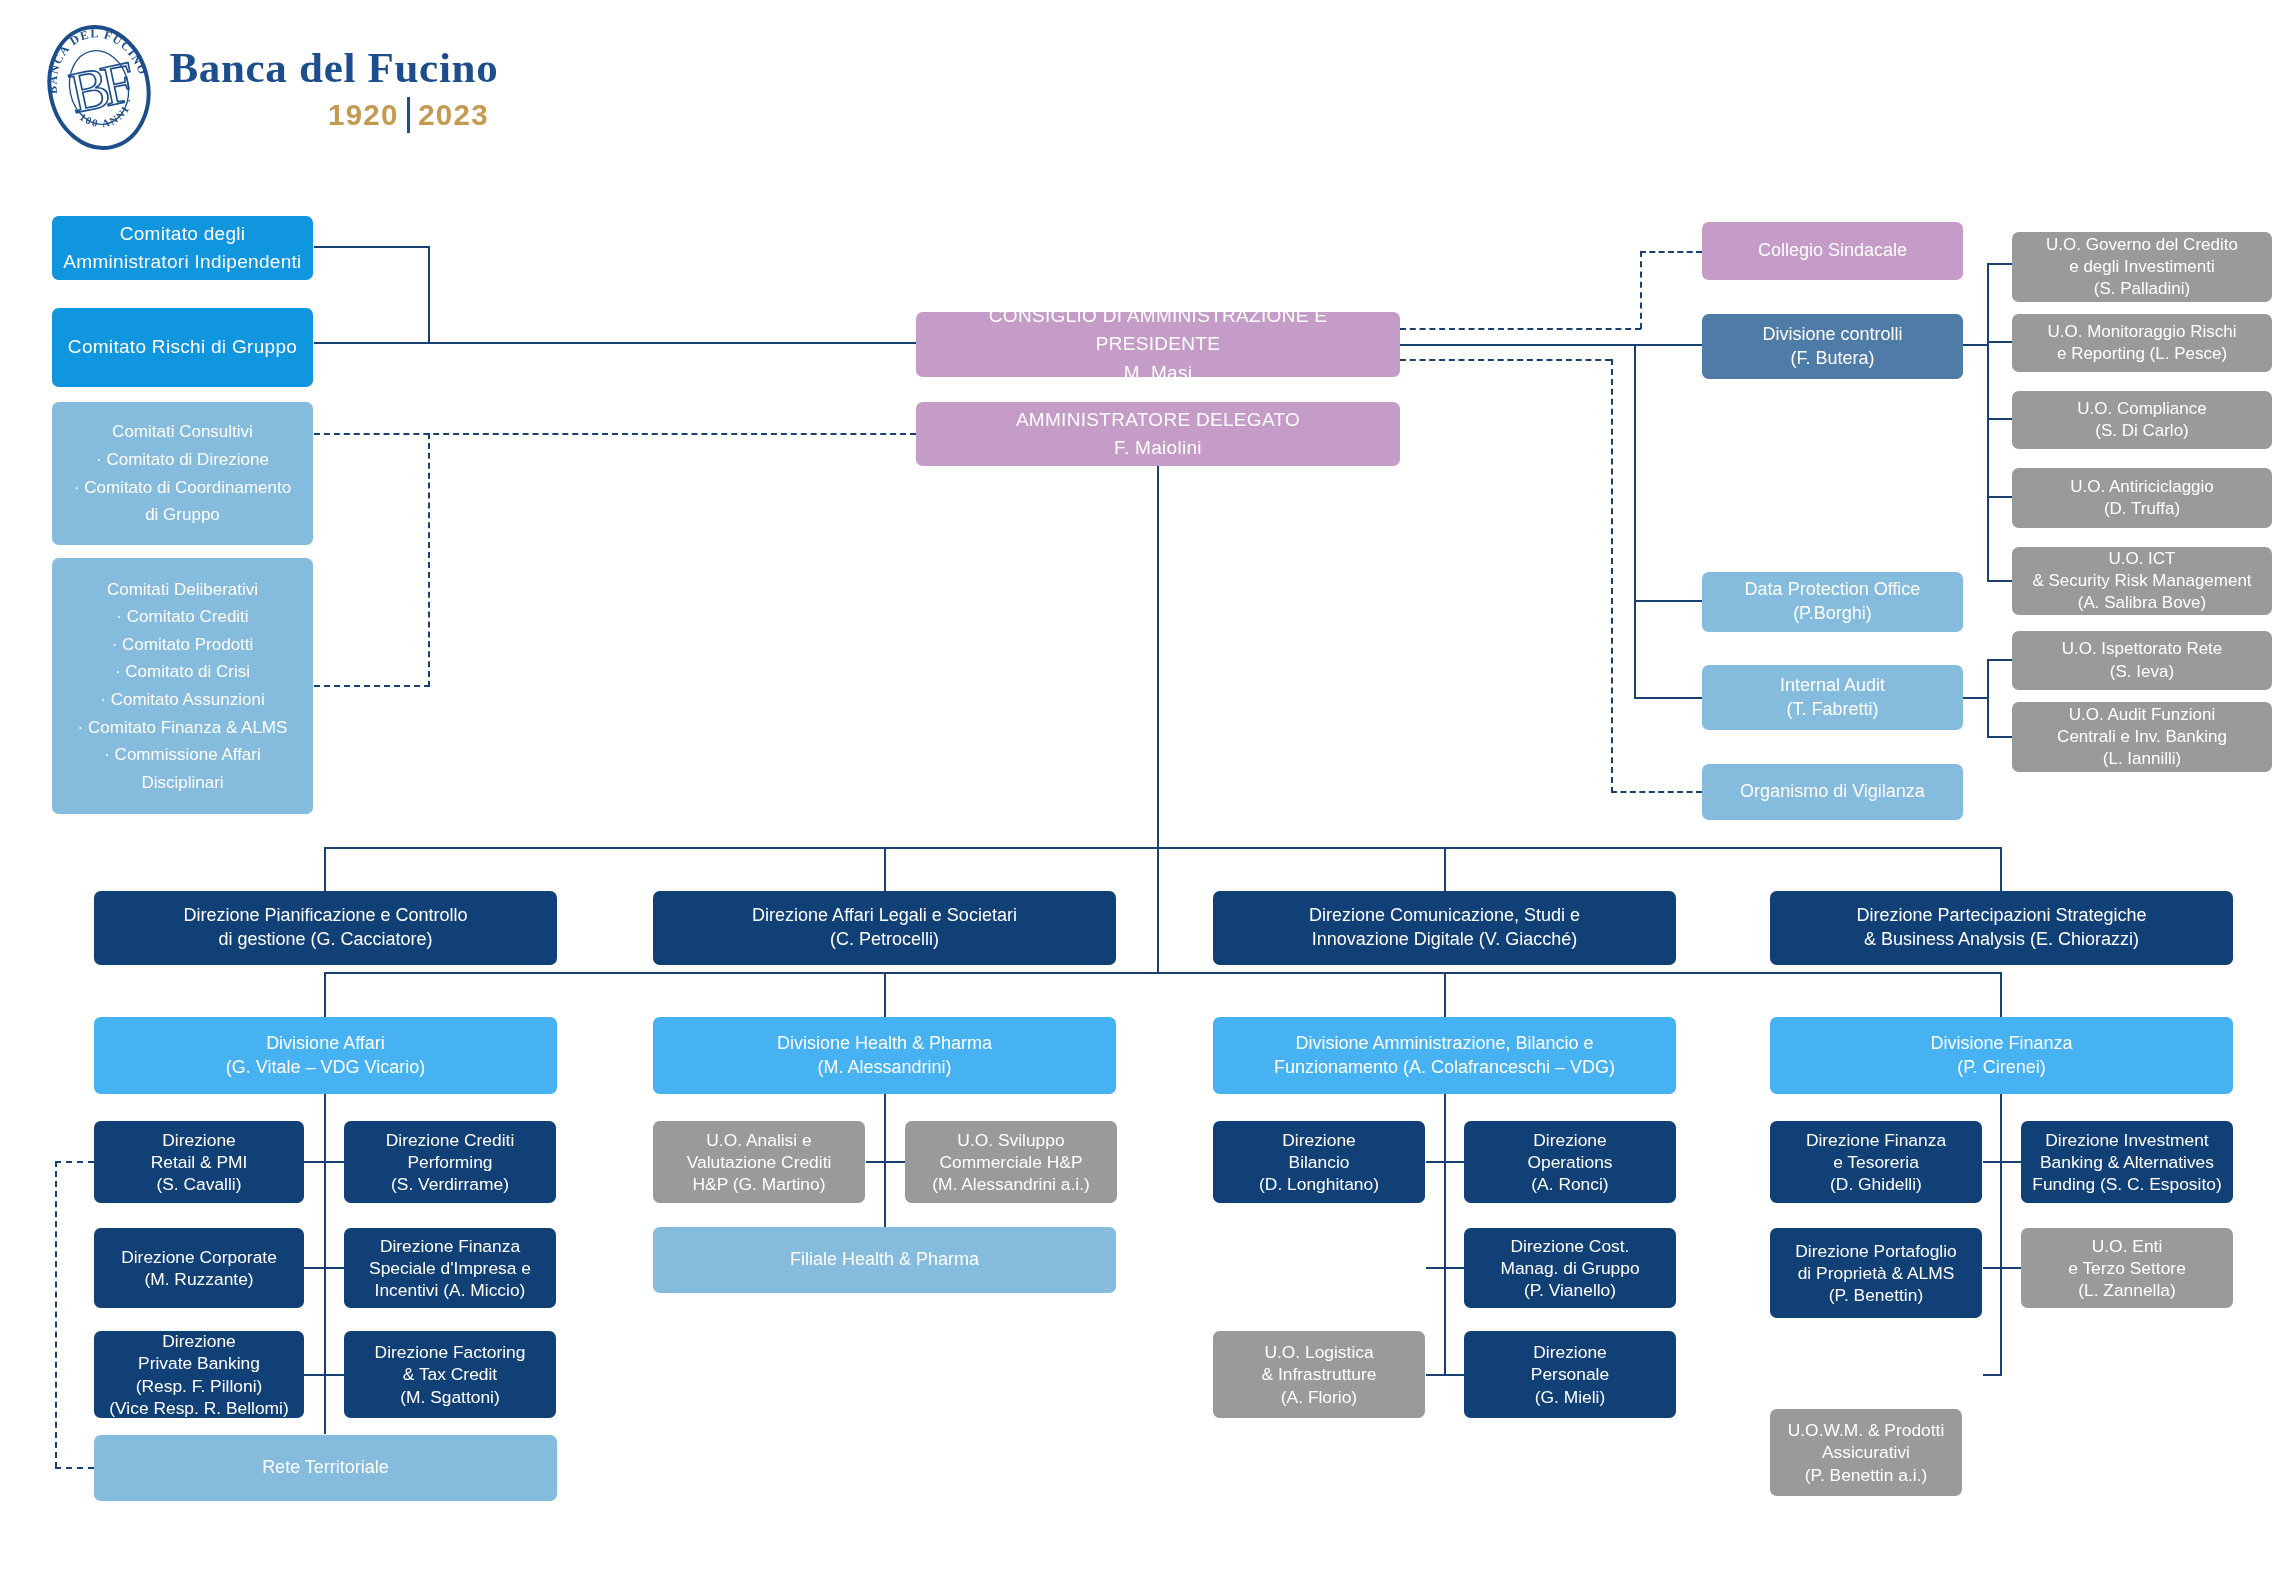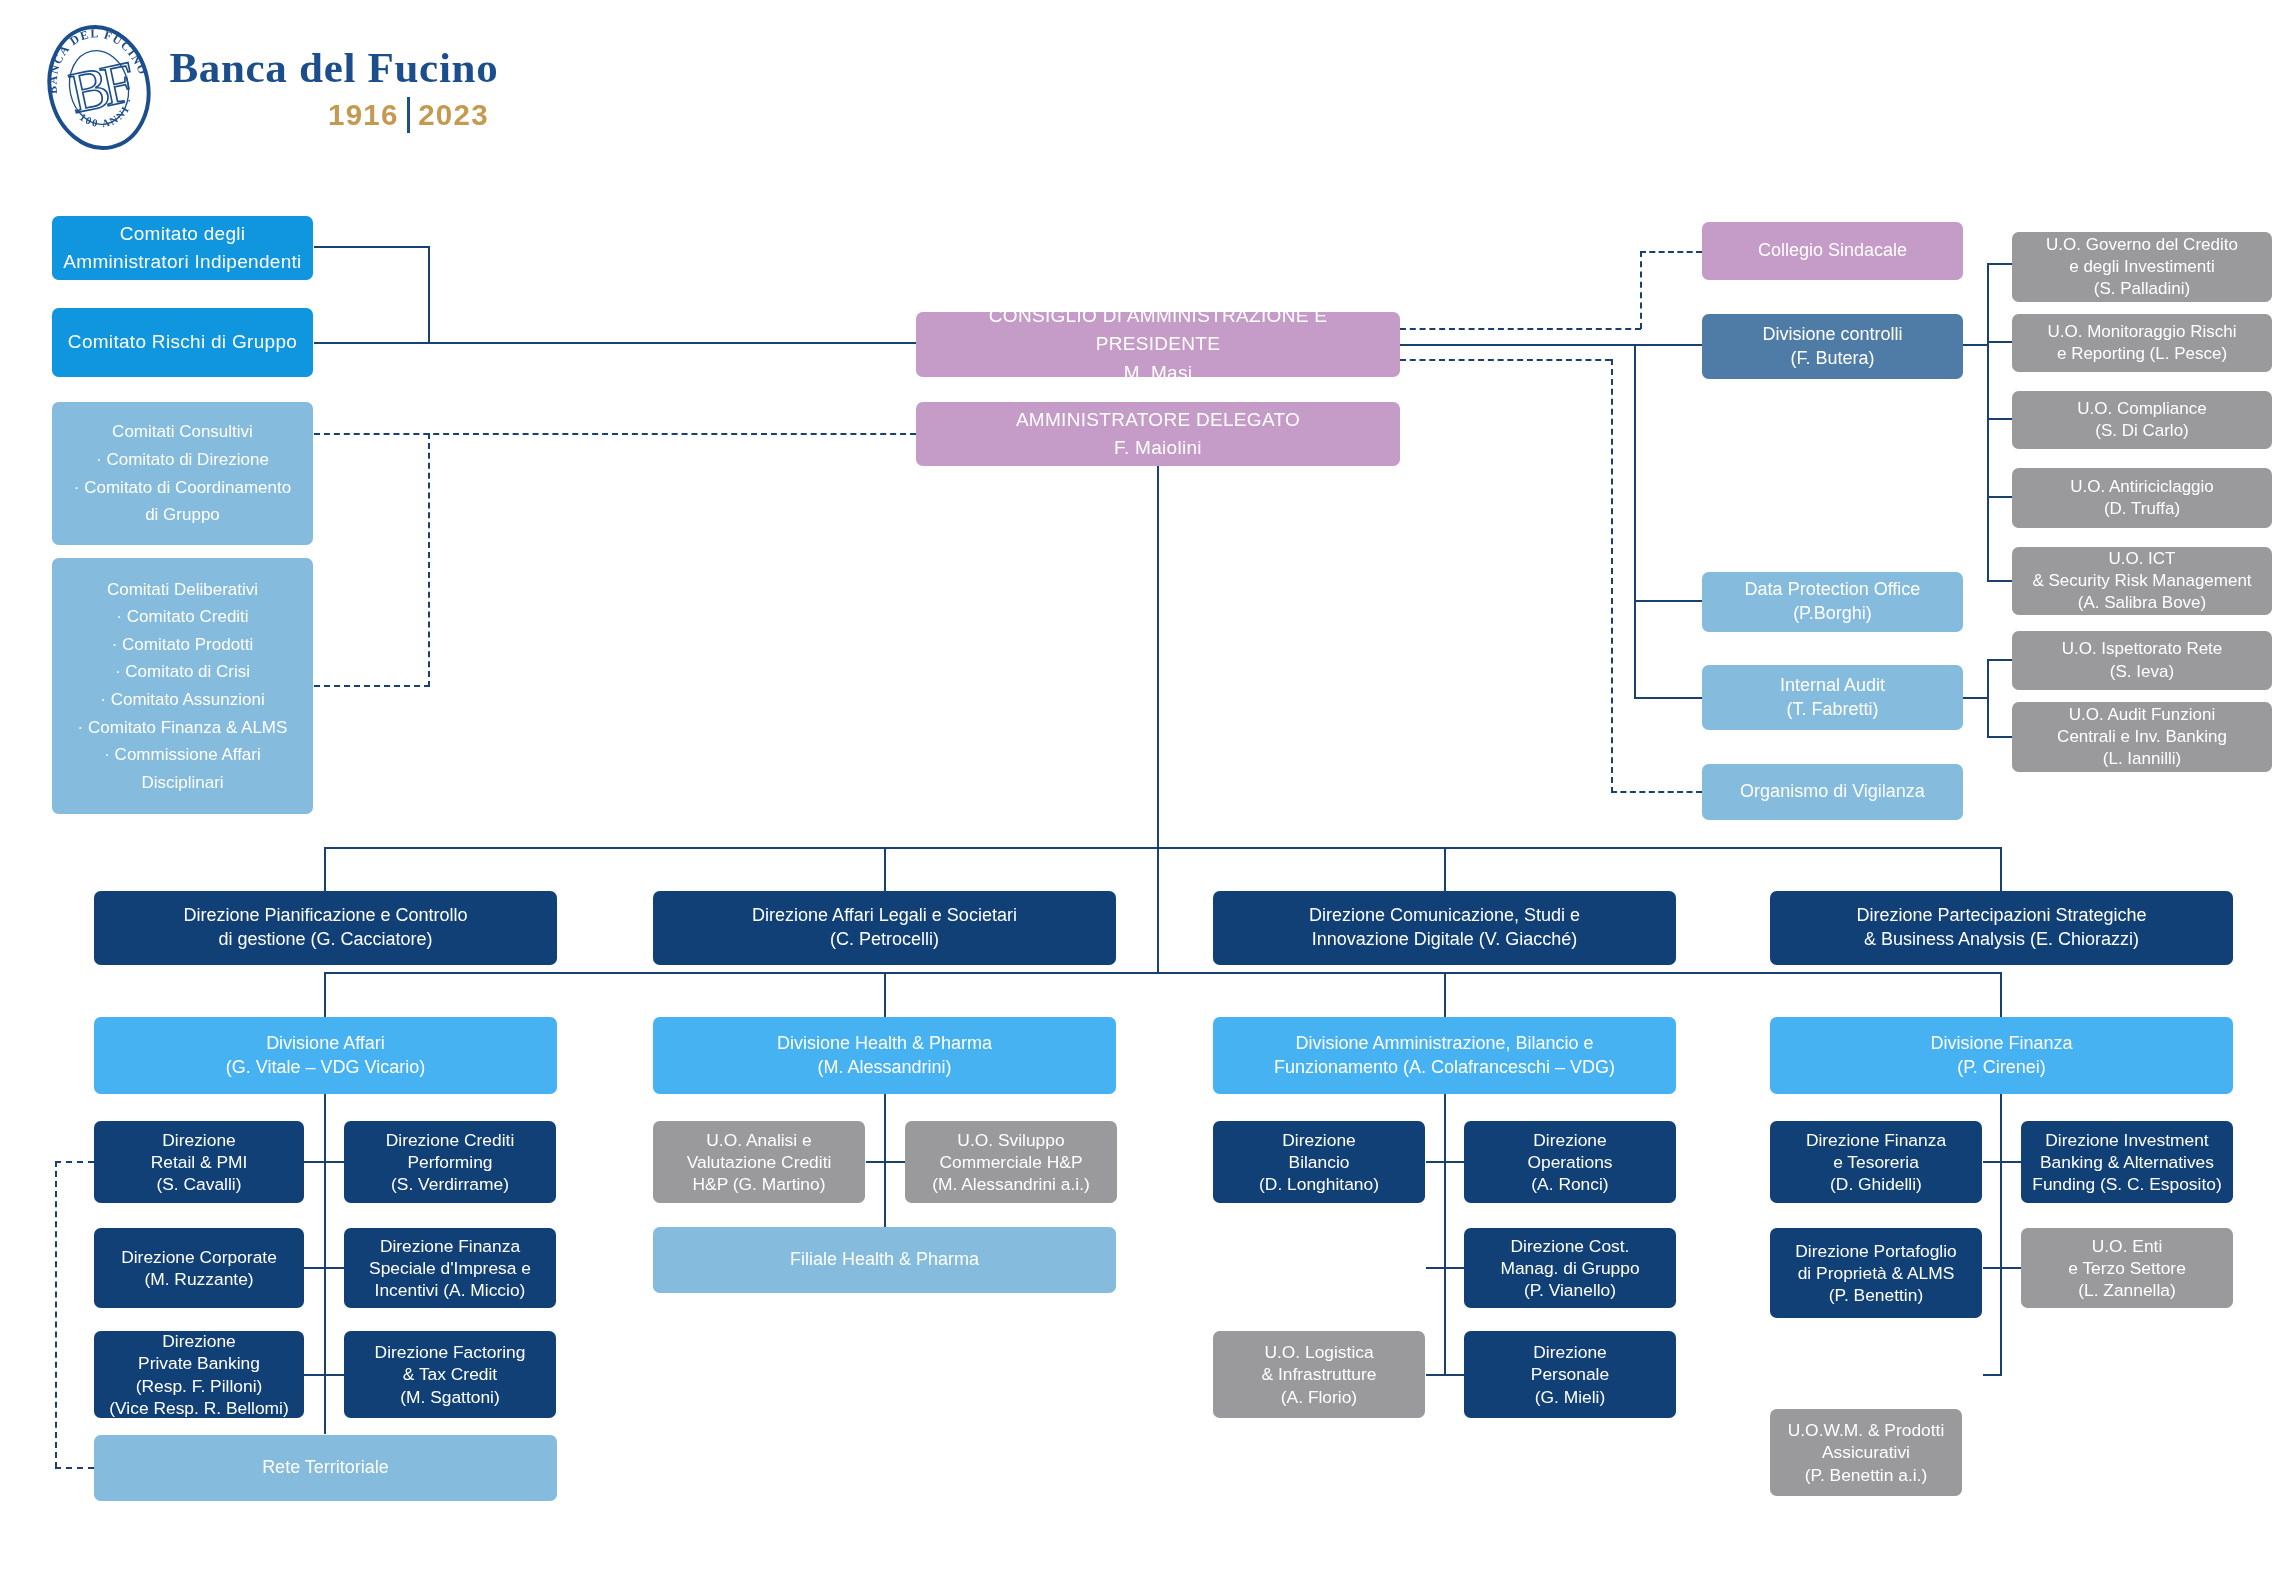--- a/index.html
+++ b/index.html
@@ -58,21 +58,21 @@
         <path id="arcBot" d="M 28,116 A 56,70 0 0 0 132,116" fill="none"></path>
         <text font-size="16" fill="#1D4E8C" font-family="Liberation Serif, serif" font-weight="bold" letter-spacing="3">
           <textPath href="#arcBot" startOffset="50%" text-anchor="middle">· 100 ANNI ·</textPath>
         </text>
         <text x="80" y="130" text-anchor="middle" font-family="Liberation Serif, serif" font-size="88" fill="none" stroke="#1D4E8C" stroke-width="2.5" letter-spacing="-10">BF</text>
       </g>
     </svg>
     <div class="brand-text">
       <div class="wordmark">Banca del Fucino</div>
       <div class="years">
-        <span>1916</span>
+        <span>1920</span>
         <span class="ybar"></span>
         <span>2023</span>
       </div>
     </div>
   </div>
 
   <div class="h" style="left:314px;top:246px;width:116px"></div>
   <div class="v" style="left:428px;top:246px;height:98px"></div>
   <div class="h" style="left:314px;top:342px;width:602px"></div>
   <div class="h" style="left:1400px;top:344px;width:302px"></div>
@@ -124,21 +124,21 @@
   <div class="hd" style="left:1640px;top:251px;width:62px"></div>
   <div class="hd" style="left:1400px;top:359px;width:211px"></div>
   <div class="vd" style="left:1611px;top:359px;height:434px"></div>
   <div class="hd" style="left:1611px;top:791px;width:91px"></div>
   <div class="vd" style="left:55px;top:1161px;height:307px"></div>
   <div class="hd" style="left:55px;top:1161px;width:39px"></div>
   <div class="hd" style="left:55px;top:1467px;width:39px"></div>
 
   <div class="node c-bright caps" style="left:52px;top:216px;width:261px;height:64px">Comitato degli
 Amministratori Indipendenti</div>
-  <div class="node c-bright caps" style="left:52px;top:308px;width:261px;height:69px">Comitato Rischi di Gruppo</div>
+  <div class="node c-bright caps" style="left:52px;top:308px;width:261px;height:79px">Comitato Rischi di Gruppo</div>
   <div class="node c-light list" style="left:52px;top:402px;width:261px;height:143px">Comitati Consultivi
 · Comitato di Direzione
 · Comitato di Coordinamento
 di Gruppo</div>
   <div class="node c-light list" style="left:52px;top:558px;width:261px;height:256px">Comitati Deliberativi
 · Comitato Crediti
 · Comitato Prodotti
 · Comitato di Crisi
 · Comitato Assunzioni
 · Comitato Finanza &amp; ALMS

